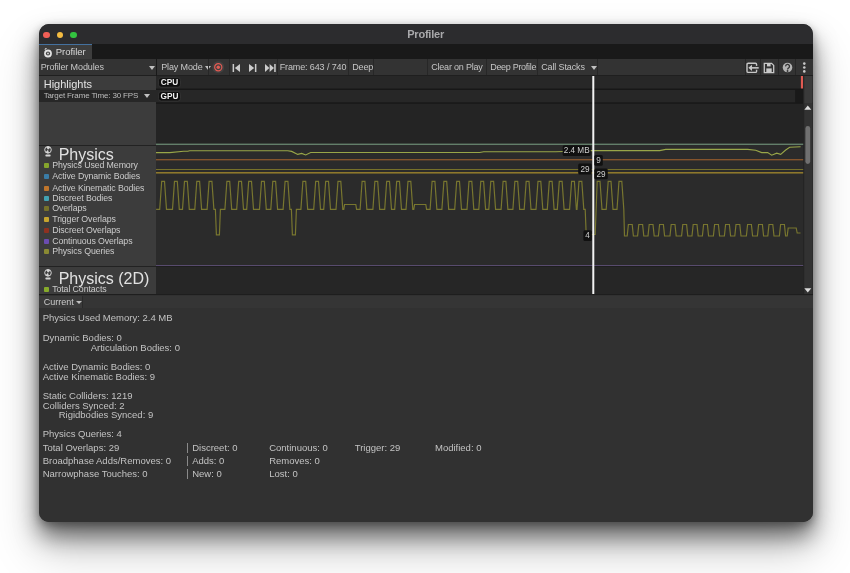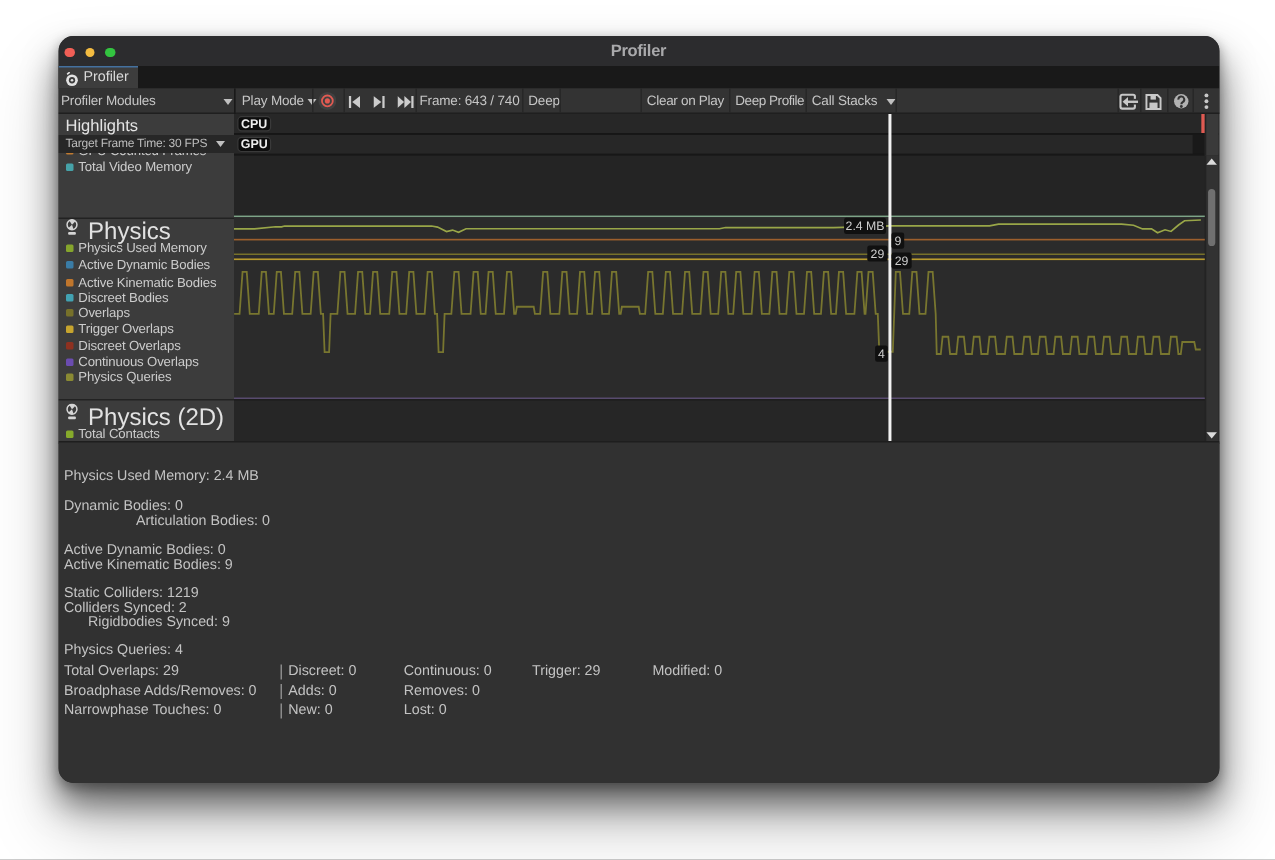--- a/index.html
+++ b/index.html
@@ -141,30 +141,20 @@
       <circle cx="2.3" cy="1.6" r="1.3" fill="#c8c8c8"></circle>
       <circle cx="2.3" cy="5.5" r="1.3" fill="#c8c8c8"></circle>
       <circle cx="2.3" cy="9.4" r="1.3" fill="#c8c8c8"></circle>
     </svg>
   </div>
 
   <div class="sidebar"></div>
   <div class="hl-h">Highlights</div>
   <div class="tft"><span style="margin-left:5px;">Target Frame Time: 30 FPS</span>
     <span class="arr" style="position:absolute; left:105.5px; top:4px;"></span></div>
-  <div class="legend1">
-    <div class="lrow" style="top:-6.5px;">
-        <span class="b" style="background:#c07a30;"></span>
-        <span class="tx">GPU Counted Frames</span>
-      </div>
-    <div class="lrow" style="top:4.5px;">
-        <span class="b" style="background:#46a2a8;"></span>
-        <span class="tx">Total Video Memory</span>
-      </div>
-  </div>
   <div class="sec-bd" style="top:120.5px;"></div>
     <div class="sec-bd" style="top:242px;"></div>
   <div class="sbline"></div>
 
   <div class="sec-h" style="top:122px;">Physics</div>
   <svg class="abs" style="left:4px; top:121.5px;" width="10" height="11" viewBox="0 0 10 11">
     <circle cx="5" cy="3.8" r="3.3" fill="none" stroke="#d5d5d5" stroke-width="1"></circle>
     <path d="M5 3.8 L7.3 1.5 A3.3 3.3 0 0 0 3.2 1 Z" fill="#d5d5d5"></path>
     <path d="M5 3.8 L2.5 6.2 A3.3 3.3 0 0 0 6 6.9 Z" fill="#d5d5d5"></path>
     <rect x="2.4" y="8.6" width="5.2" height="1.9" rx="0.7" fill="#d5d5d5"></rect>
@@ -256,20 +246,24 @@
     <rect x="427.4" y="154.3" width="8.5" height="10.8" rx="1.5" fill="#101010"></rect>
       <text x="431.65" y="162.50000000000003" font-size="8.2" fill="#cecece" text-anchor="middle" font-family="Liberation Sans, sans-serif">4</text>
     <rect x="2.6" y="1.8" width="21.8" height="9.4" rx="2.5" fill="#0d0d0d" stroke="#3a3a3a" stroke-width="0.8"></rect>
       <text x="13.5" y="9.200000000000001" font-size="8.3" font-weight="bold" fill="#ededed" text-anchor="middle" font-family="Liberation Sans, sans-serif">CPU</text>
     <rect x="2.6" y="15.6" width="21.8" height="9.4" rx="2.5" fill="#0d0d0d" stroke="#3a3a3a" stroke-width="0.8"></rect>
       <text x="13.5" y="23.0" font-size="8.3" font-weight="bold" fill="#ededed" text-anchor="middle" font-family="Liberation Sans, sans-serif">GPU</text>
   </svg>
 
   <div class="abs" style="left:0; top:270.2px; width:774px; height:1.6px; background:#1e1e1e;"></div>
   <div class="bpane">
+    <div class="curbar">
+        <div class="curchip"><span style="margin-left:5px;">Current</span>
+      <span class="arr" style="position:absolute; left:37.3px; top:5px; border-left-width:3px; border-right-width:3px; border-top-width:3.6px;"></span></div>
+      </div>
     <div class="bp" style="left:4px; top:18.0px;">Physics Used Memory: 2.4 MB</div>
     <div class="bp" style="left:4px; top:38.0px;">Dynamic Bodies: 0</div>
     <div class="bp" style="left:4px; top:47.5px;margin-left:48px;">Articulation Bodies: 0</div>
     <div class="bp" style="left:4px; top:67.0px;">Active Dynamic Bodies: 0</div>
     <div class="bp" style="left:4px; top:76.5px;">Active Kinematic Bodies: 9</div>
     <div class="bp" style="left:4px; top:95.7px;">Static Colliders: 1219</div>
     <div class="bp" style="left:4px; top:105.6px;">Colliders Synced: 2</div>
     <div class="bp" style="left:20px; top:114.8px;">Rigidbodies Synced: 9</div>
     <div class="bp" style="left:4px; top:134.0px;">Physics Queries: 4</div>
     <div class="bp" style="left:4px; top:147.5px;">Total Overlaps: 29</div>

